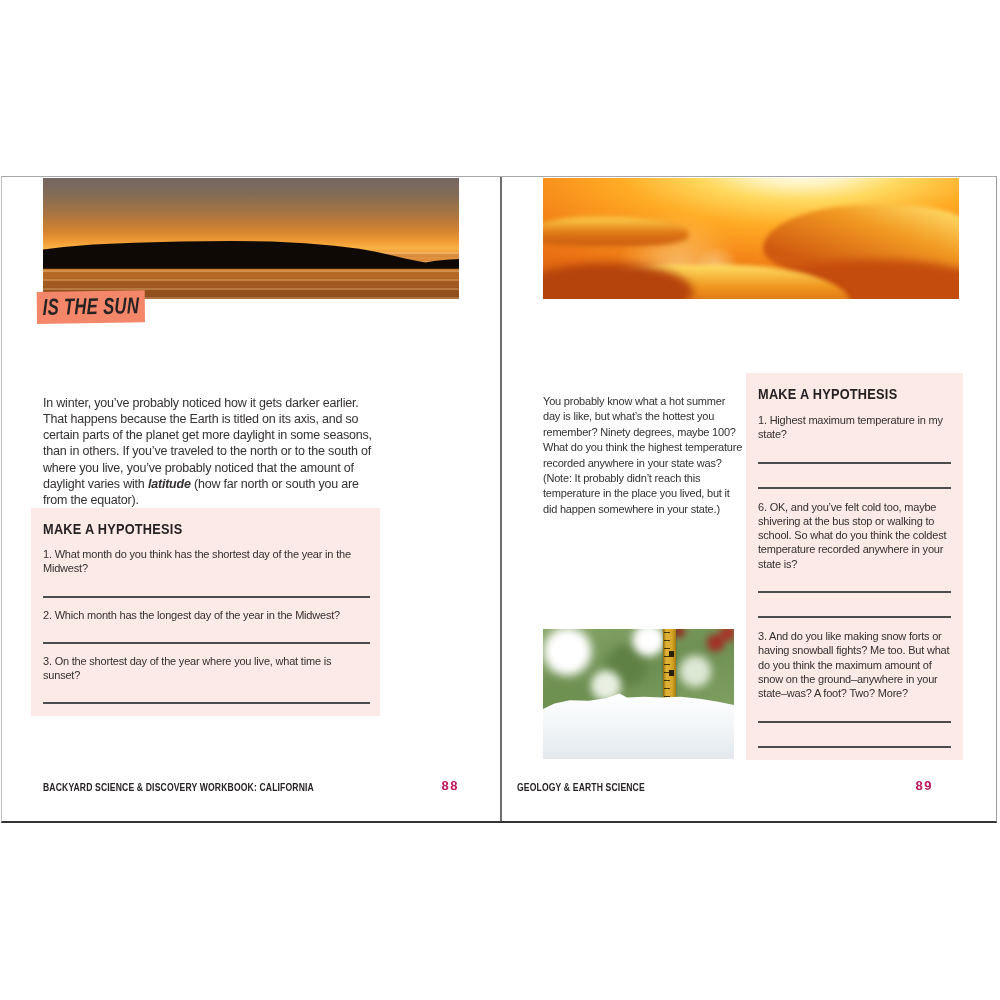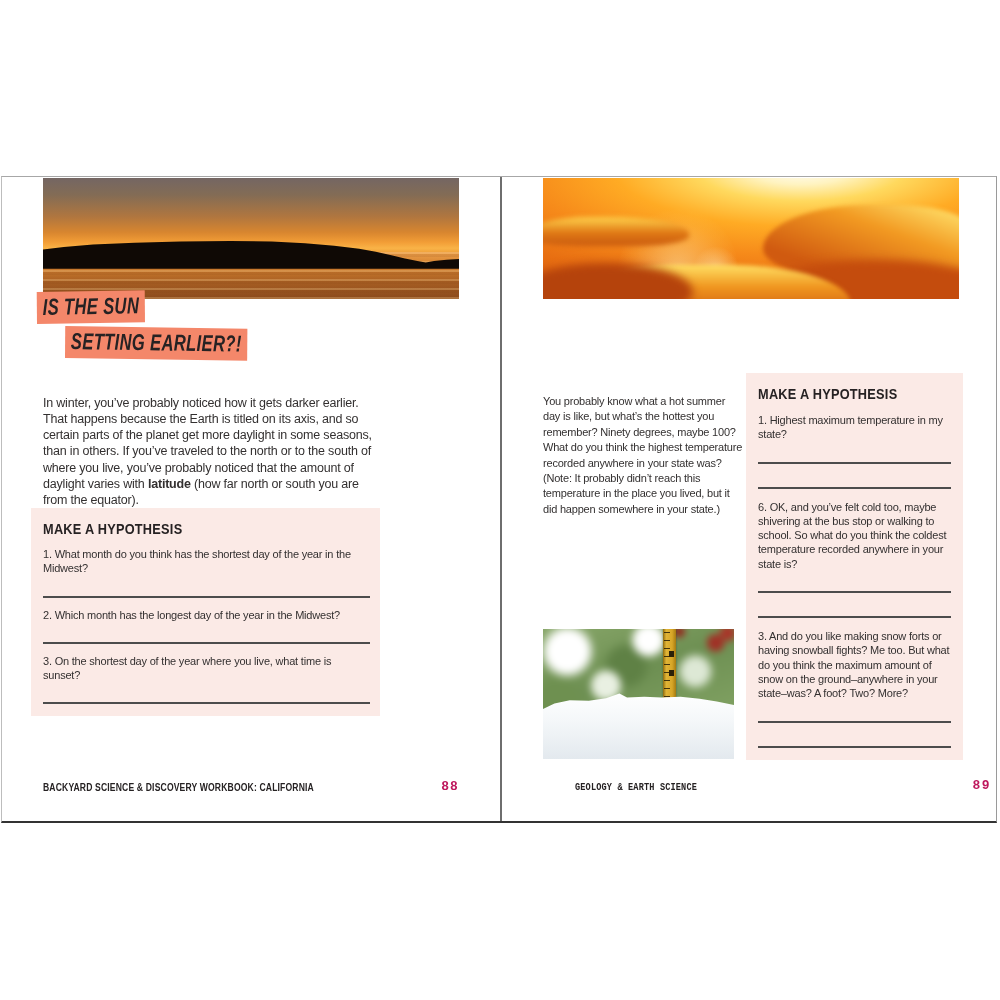--- a/index.html
+++ b/index.html
@@ -58,52 +58,51 @@
   .t1 span{transform:scaleX(0.72) rotate(-0.7deg);}
   .t2 span{transform:scaleX(0.72) rotate(0.6deg);}
   .t2{margin-top:2px;}
   .lp-title .t2{margin-left:28px;}
   .rp-title .t2{margin-left:49px;}
 
   
   .intro{font-size:12.5px;line-height:1.3;letter-spacing:-0.2px;color:#333030;}
   .lp-intro{left:41px;top:205px;width:335px;}
   .rp-intro{left:541px;top:206px;width:202px;font-size:11px;line-height:1.4;}
-  .intro b{font-weight:bold;}
+  .intro b{font-weight:bold;font-style:italic;}
 
   
   .hypo{background:var(--panel);padding:12px 12px 12px 12px;}
   .lp-box{left:29px;top:331px;width:327px;padding-right:10px;}
   .rp-box{left:744px;top:196px;width:217px;box-sizing:border-box;padding:12px 12px 12px 12px;}
   .hypo-heading{font-weight:bold;font-size:15px;letter-spacing:0.3px;transform:scaleX(0.85);transform-origin:left center;white-space:nowrap;color:#262223;}
   .q{font-size:11px;line-height:1.3;letter-spacing:-0.2px;margin-top:10px;color:#333030;}
   .rp-box .q{margin-top:11px;}
   .ans{border-top:2px solid #4c4c4c;margin-top:20px;height:0;}
   .ans.gap{margin-top:23px;}
 
   
   .footer{top:601px;width:416px;display:flex;justify-content:space-between;align-items:flex-end;}
-  .lp-footer{left:41px;} .rp-footer{left:573px;font-family:Liberation Mono, monospace;}
+  .lp-footer{left:41px;} .rp-footer{left:515px;}
   .footer-label{font-weight:bold;font-size:11px;letter-spacing:0.2px;transform:scaleX(0.78);transform-origin:left center;white-space:nowrap;color:#262223;}
   .page-num{font-weight:bold;font-size:13px;letter-spacing:1.5px;color:#be185d;}
 </style>
 </head>
 <body>
 
 <div class="spread" style="--accent:#f4876a;--panel:#fbeae6;">
 
   <div class="photo photo-sunset">
     <div class="sunset-sky"></div>
     <div class="sunset-water"></div>
     <div class="sunset-land"></div>
   </div>
 
   <div class="abs title-block lp-title">
     <span class="title-line t1"><span>IS THE SUN</span></span>
-    <span class="title-line t2"><span>SETTING EARLIER?!</span></span>
   </div>
 
   <p class="abs intro lp-intro"><span>In winter, you’ve probably noticed how it gets darker earlier. That happens because the Earth is titled on its axis, and so certain parts of the planet get more daylight in some seasons, than in others. If you’ve traveled to the north or to the south of where you live, you’ve probably noticed that the amount of daylight varies with </span><b>latitude</b><span> (how far north or south you are from the equator).</span></p>
 
   <div class="abs hypo lp-box">
     <div class="hypo-heading">MAKE A HYPOTHESIS</div>
     <div class="q">1. What month do you think has the shortest day of the year in the Midwest?</div>
     <div class="ans"></div>
     <div class="q">2. Which month has the longest day of the year in the Midwest?</div>
     <div class="ans"></div>

